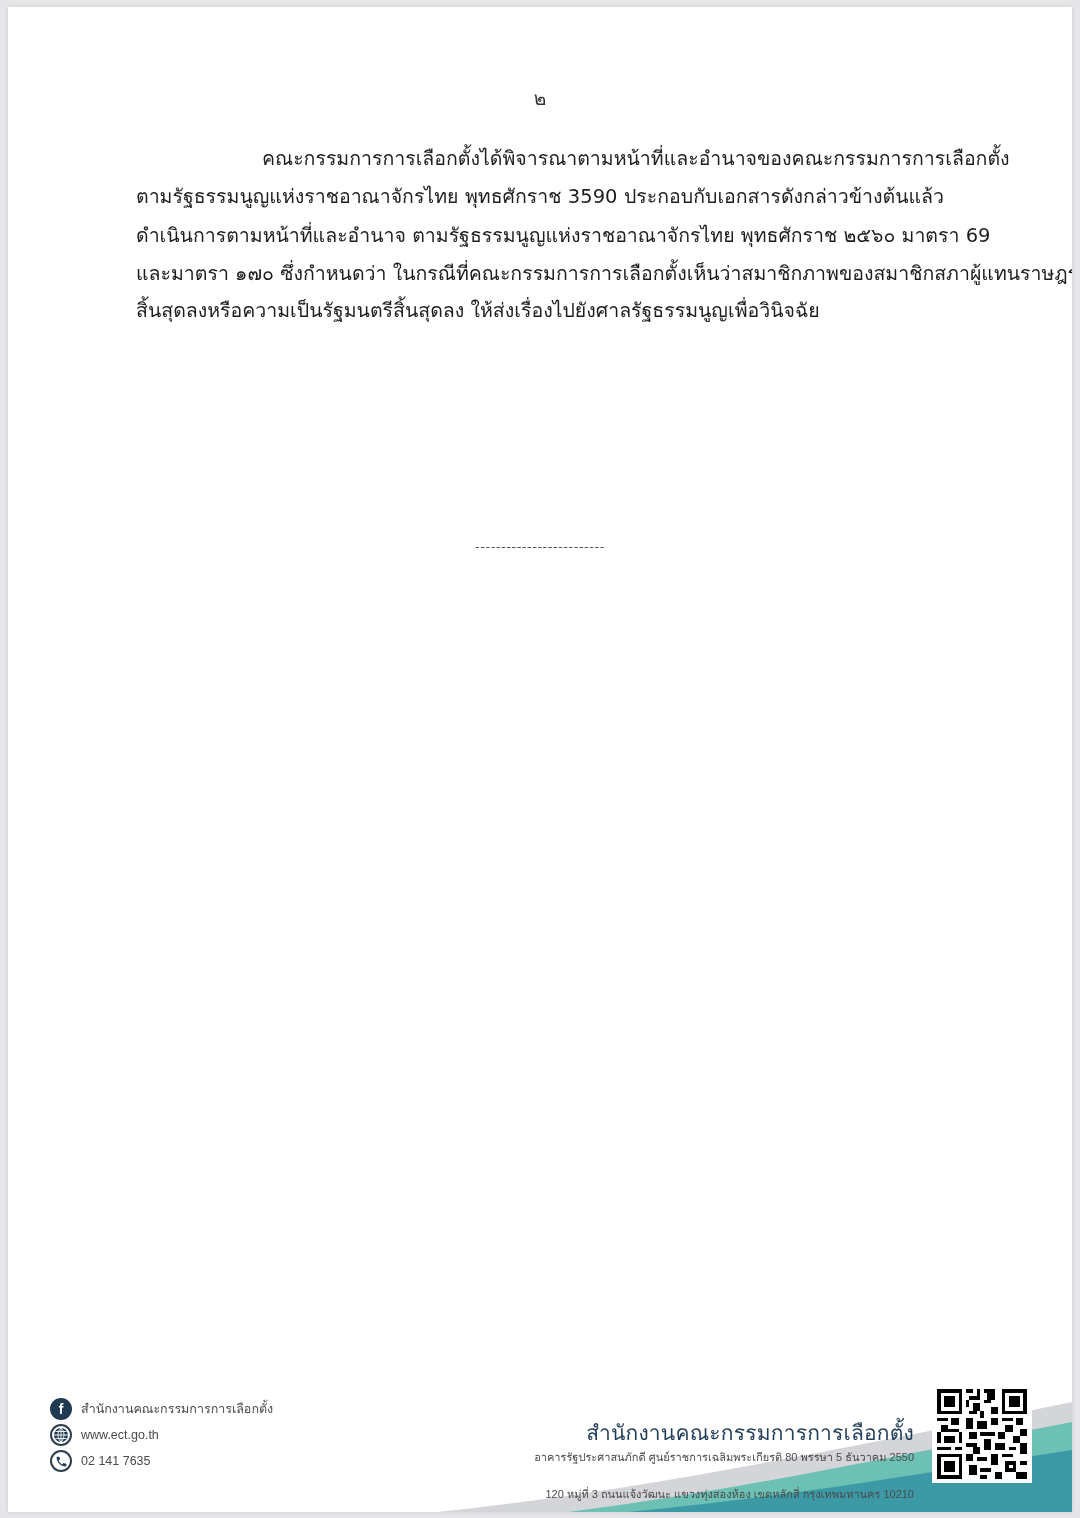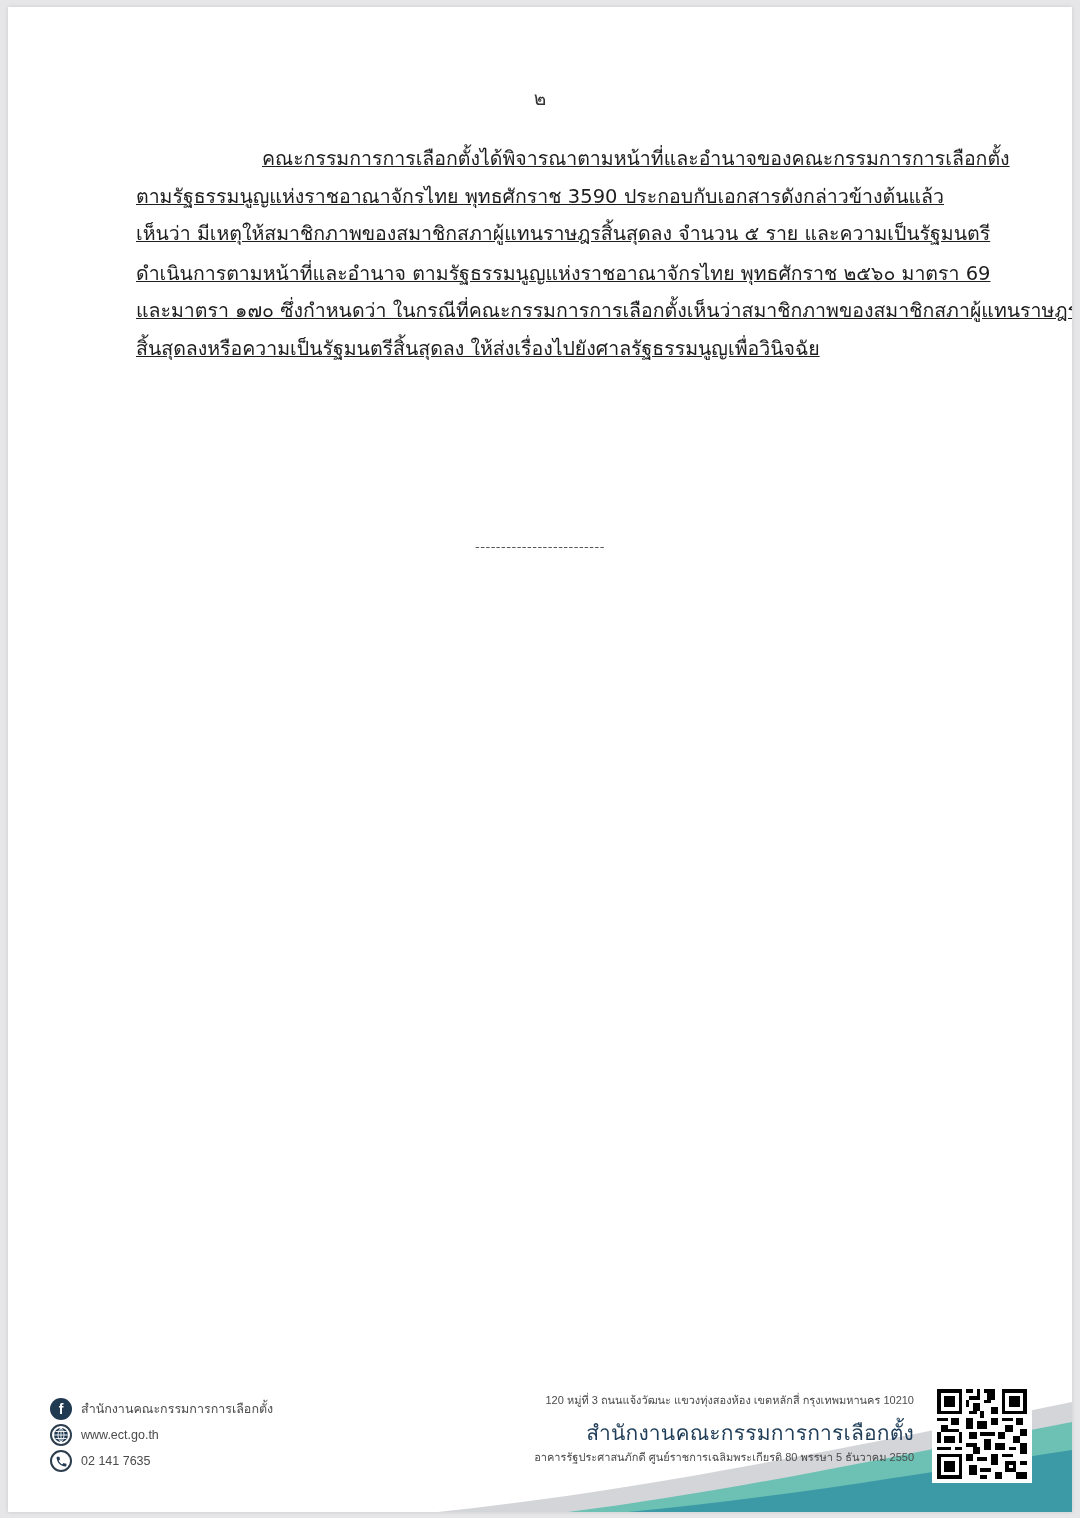--- a/index.html
+++ b/index.html
@@ -13,21 +13,21 @@
   }
   .page-num {
     position:absolute; left:0; width:100%; top:76px; text-align:center;
     font-size:19px; color:#333;
   }
   .body-text {
     position:absolute; left:128px; width:808px; top:133px;
     font-size:19.5px; color:#1e1e1e; line-height:37.5px;
   }
   .para { margin:0 0 2px 0; text-align:justify; text-align-last:left; }
-  .para .line { display:block; white-space:nowrap; text-align:justify; text-align-last:justify;text-decoration:underline; }
+  .para .line { display:block; white-space:nowrap; text-align:justify; text-align-last:justify; }
   .para .line.last { text-align-last:left; }
   .para .line.indent { padding-left:126px; }
   .separator {
     position:absolute; left:0; width:100%; top:532px; text-align:center;
     font-size:13px; color:#555; letter-spacing:0.5px;
   }
   
   .contact { position:absolute; left:50px; top:1396px; }
   .contact-row { display:flex; align-items:center; height:26px; margin-bottom:0px; }
   .c-icon { width:22px; height:22px; border-radius:50%; margin-right:9px; display:flex; align-items:center; justify-content:center; box-sizing:border-box; }
@@ -38,38 +38,37 @@
   .waves { position:absolute; left:0; bottom:0; width:1064px; height:130px; }
   .org-name {
     position:absolute; right:158px; top:1409px; font-size:21px; color:#1f3d58;
     font-family:"Liberation Sans", sans-serif; letter-spacing:0.2px;
   }
   .addr1, .addr2 {
     position:absolute; right:158px; font-size:11px; color:#4b4b4b;
     font-family:"Liberation Sans", sans-serif; white-space:nowrap;
   }
   .addr1 { top:1441px; }
-  .addr2 { top:1384px;margin-left:36px; }
+  .addr2 { top:1478px;margin-left:36px; }
   .qr {
     position:absolute; left:924px; top:1378px; width:100px; height:98px; background:#fff;
     padding:4px; box-sizing:border-box;
   }
 </style>
 </head>
 <body>
 
 <div class="sheet">
 
   <div class="page-num">๒</div>
 
   <div class="body-text">
     <div class="para">
       <span class="line indent">คณะกรรมการการเลือกตั้งได้พิจารณาตามหน้าที่และอำนาจของคณะกรรมการการเลือกตั้ง</span>
       <span class="line">ตามรัฐธรรมนูญแห่งราชอาณาจักรไทย พุทธศักราช 3590 ประกอบกับเอกสารดังกล่าวข้างต้นแล้ว</span>
-      <span class="line">เห็นว่า มีเหตุให้สมาชิกภาพของสมาชิกสภาผู้แทนราษฎรสิ้นสุดลง จำนวน ๕ ราย และความเป็นรัฐมนตรี</span>
     </div>
     <div class="para">
       <span class="line">ดำเนินการตามหน้าที่และอำนาจ ตามรัฐธรรมนูญแห่งราชอาณาจักรไทย พุทธศักราช ๒๕๖๐ มาตรา 69</span>
       <span class="line">และมาตรา ๑๗๐ ซึ่งกำหนดว่า ในกรณีที่คณะกรรมการการเลือกตั้งเห็นว่าสมาชิกภาพของสมาชิกสภาผู้แทนราษฎร</span>
       <span class="line last">สิ้นสุดลงหรือความเป็นรัฐมนตรีสิ้นสุดลง ให้ส่งเรื่องไปยังศาลรัฐธรรมนูญเพื่อวินิจฉัย</span>
     </div>
   </div>
 
   <div class="separator">-------------------------</div>
 

